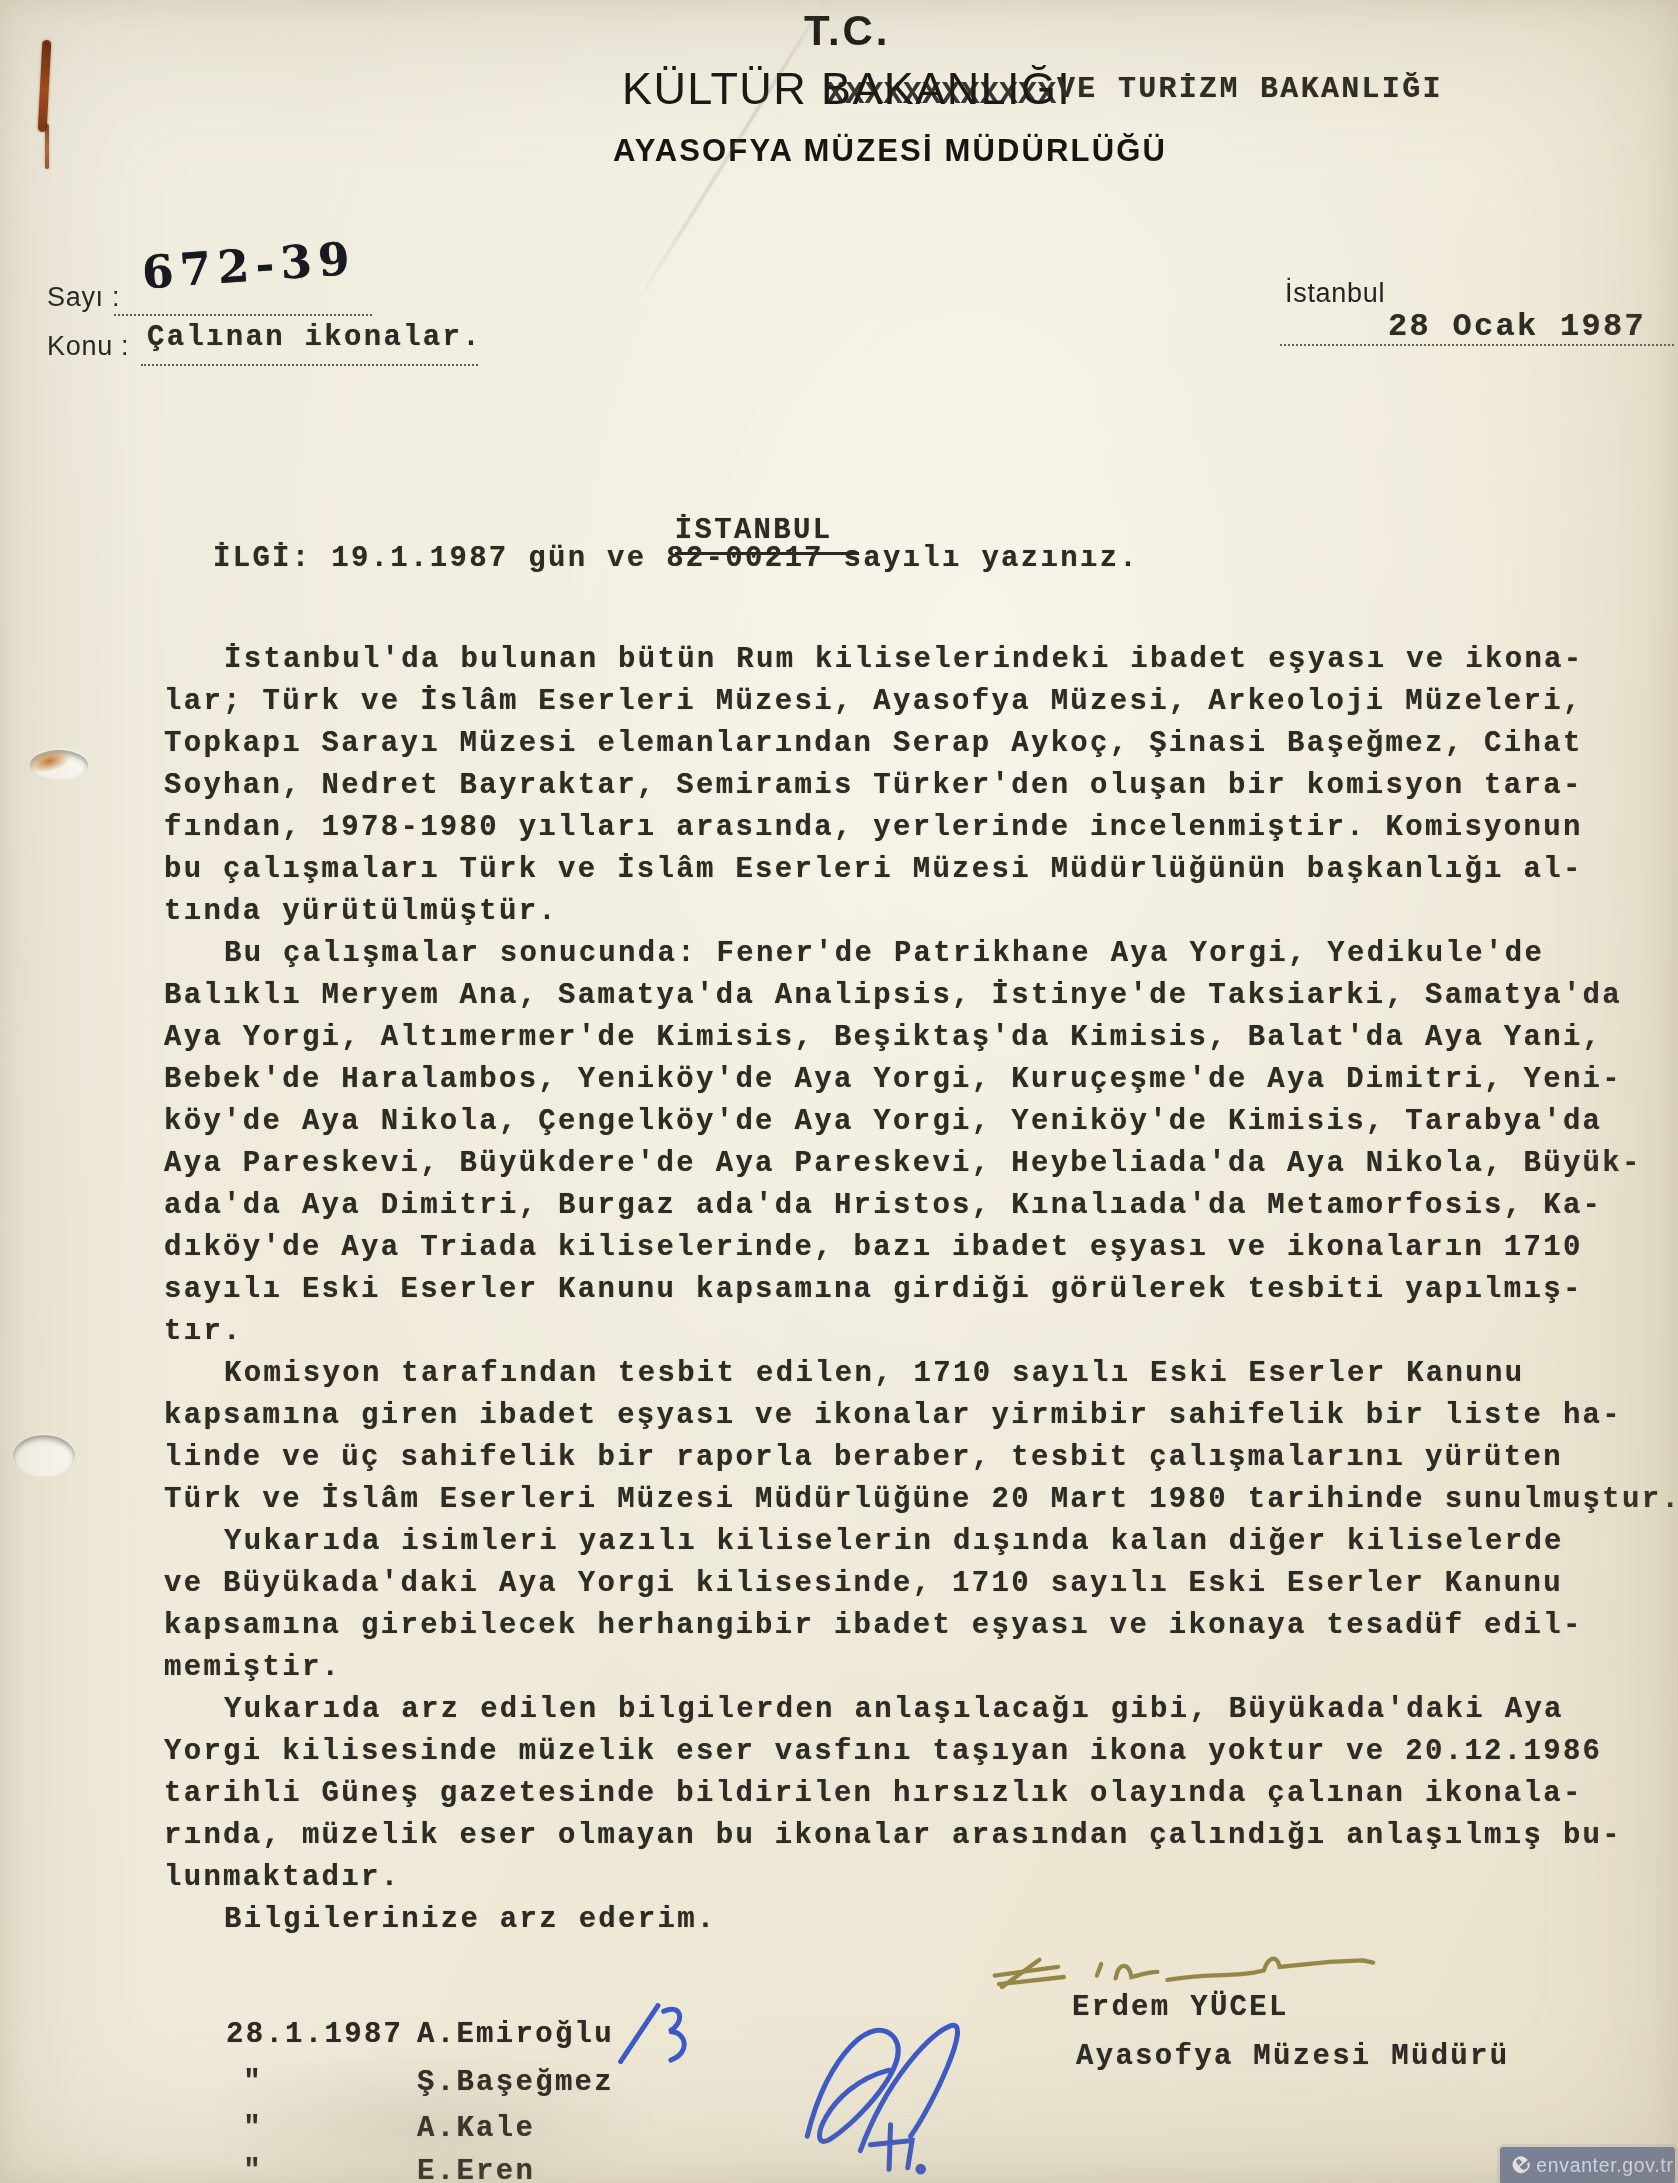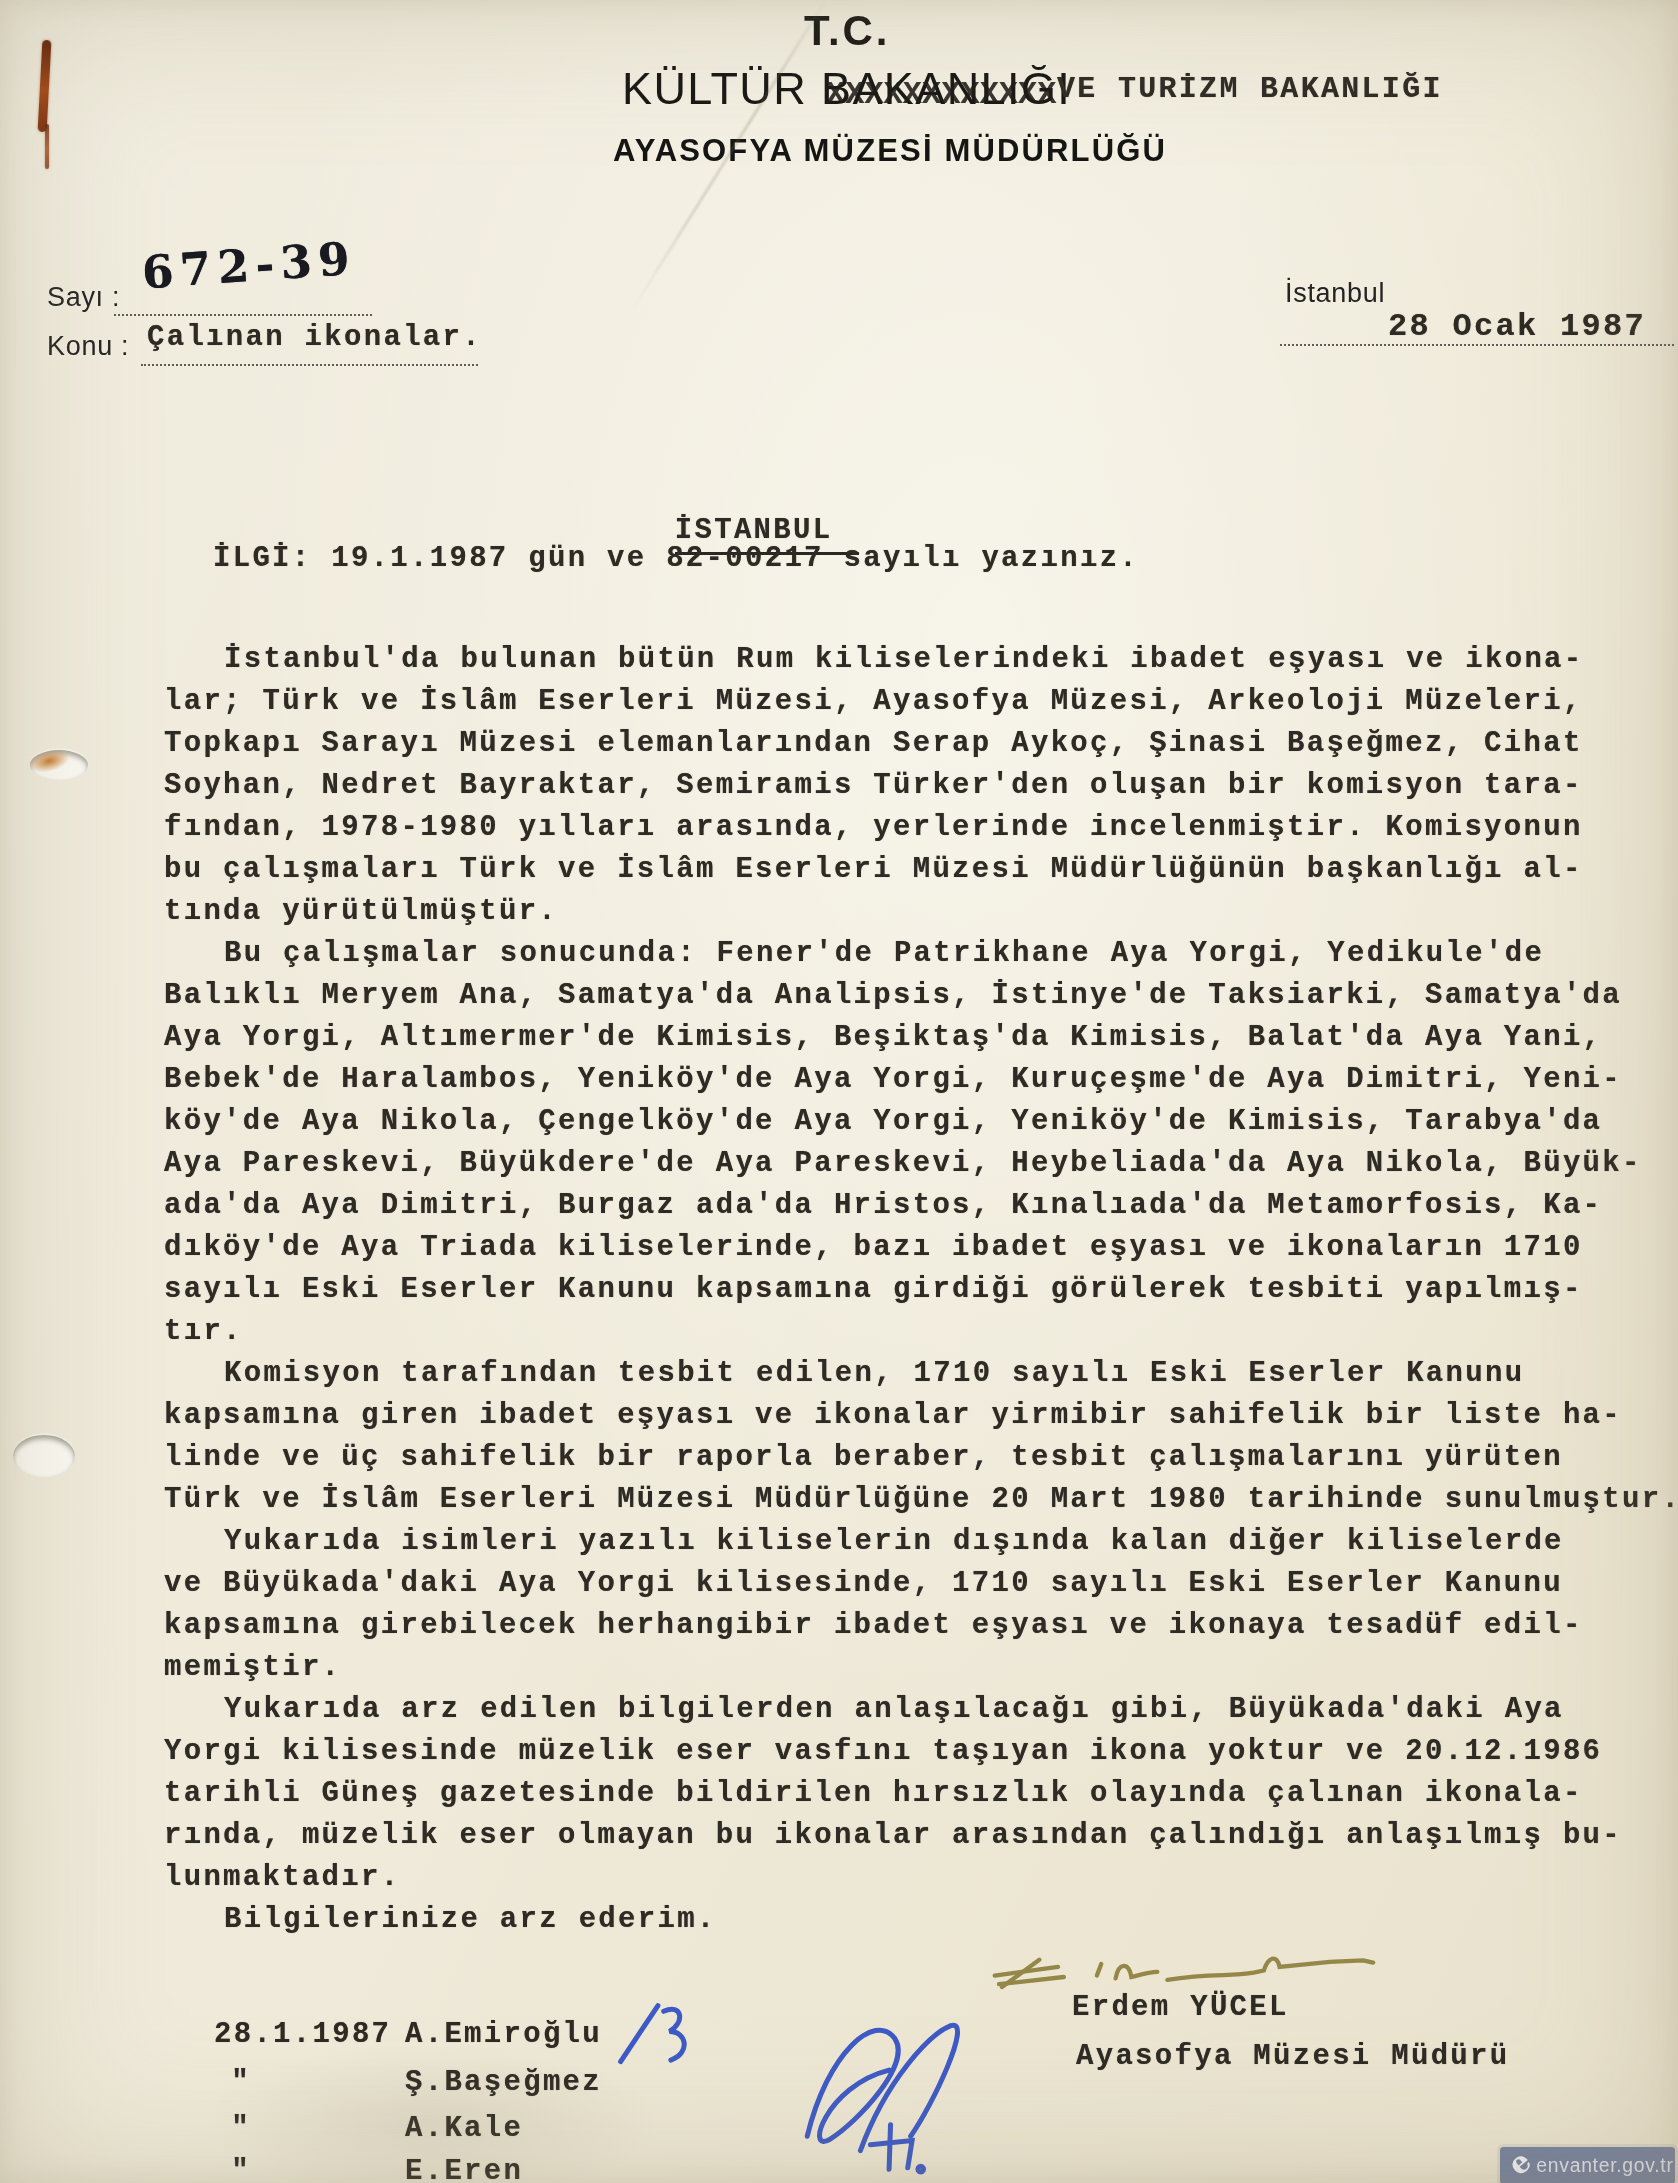--- a/index.html
+++ b/index.html
@@ -33,21 +33,21 @@
     filter:blur(0.4px);box-shadow:0 0 2.9px rgba(150,60,10,0.5);}
   .speck{background:radial-gradient(ellipse, #c87a2e 0%, rgba(200,122,46,0) 75%);}
   .crease{background:linear-gradient(rgba(125,112,85,0), rgba(125,112,85,0.38) 30%, rgba(125,112,85,0.30) 70%, rgba(125,112,85,0));
     filter:blur(1px);transform-origin:top left;}
   .wrinkle{background:radial-gradient(ellipse, rgba(120,105,80,0.13) 0%, rgba(120,105,80,0) 70%);}
   .badge{background:#76819e;border-radius:3.6px;display:flex;align-items:center;
     box-shadow:0 0 0 2.9px rgba(118,129,158,0.15);}
   .badge-text{font-size:19.4px;color:#dde1eb;letter-spacing:0.7px;font-family:"Liberation Sans",sans-serif;}
   .badge-logo{font-family:"DejaVu Serif",serif;font-weight:bold;font-size:30px;color:rgba(255,255,255,0.88);
     display:inline-block;transform:rotate(-40deg);line-height:1;}
-  .dist-row{position:absolute;left:4px;width:863px;height:36px;}
+  .dist-row{position:absolute;left:16px;width:863px;height:36px;}
   .dist-date{position:absolute;left:210px;top:0;}
   .dist-date.ditto{padding-left:17.3px;}
   .dist-name{position:absolute;left:401px;top:0;}
   svg{overflow:visible;}
 </style>
 </head>
 <body>
 
 <div class="page">
 

